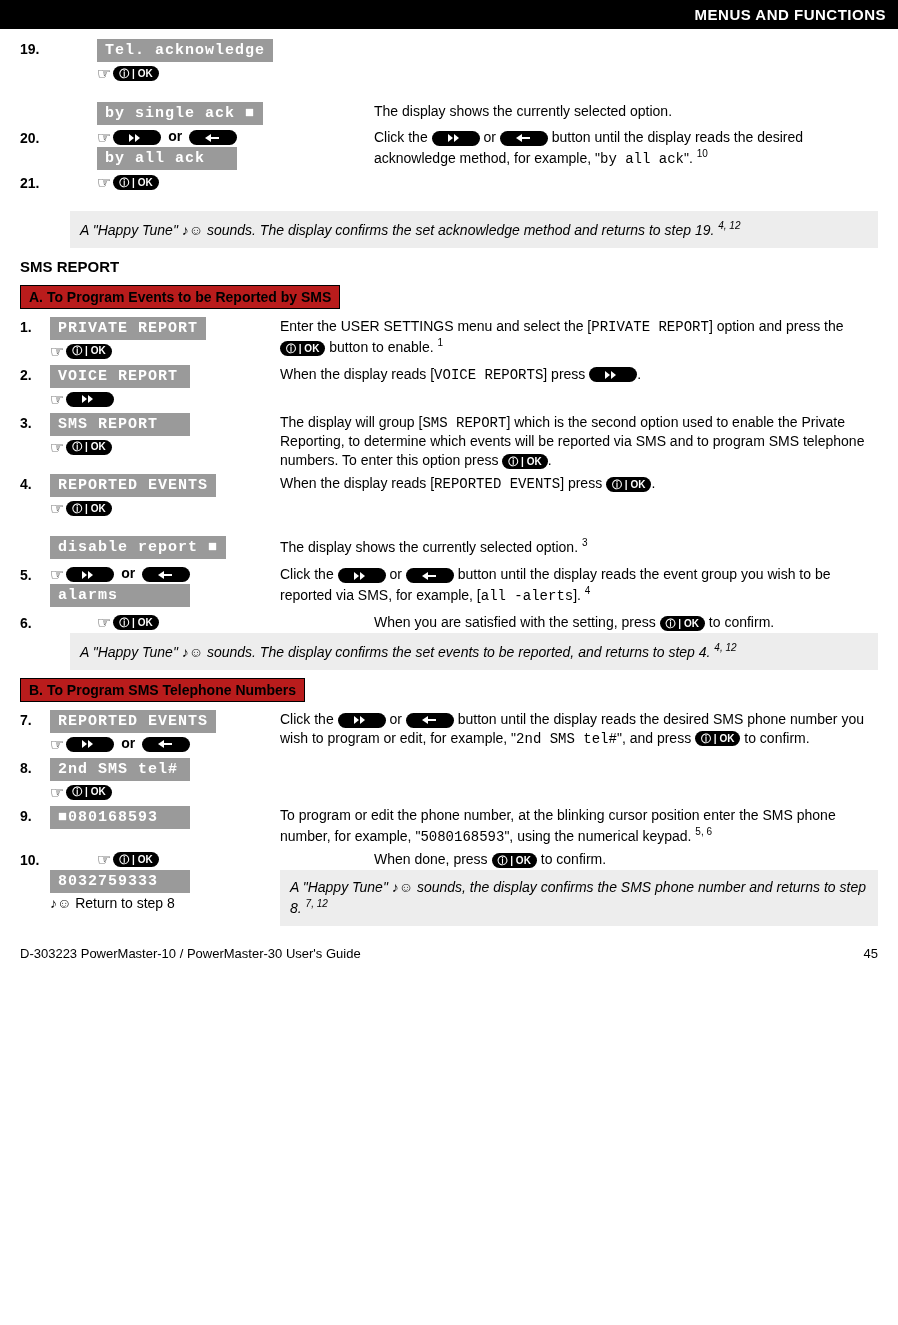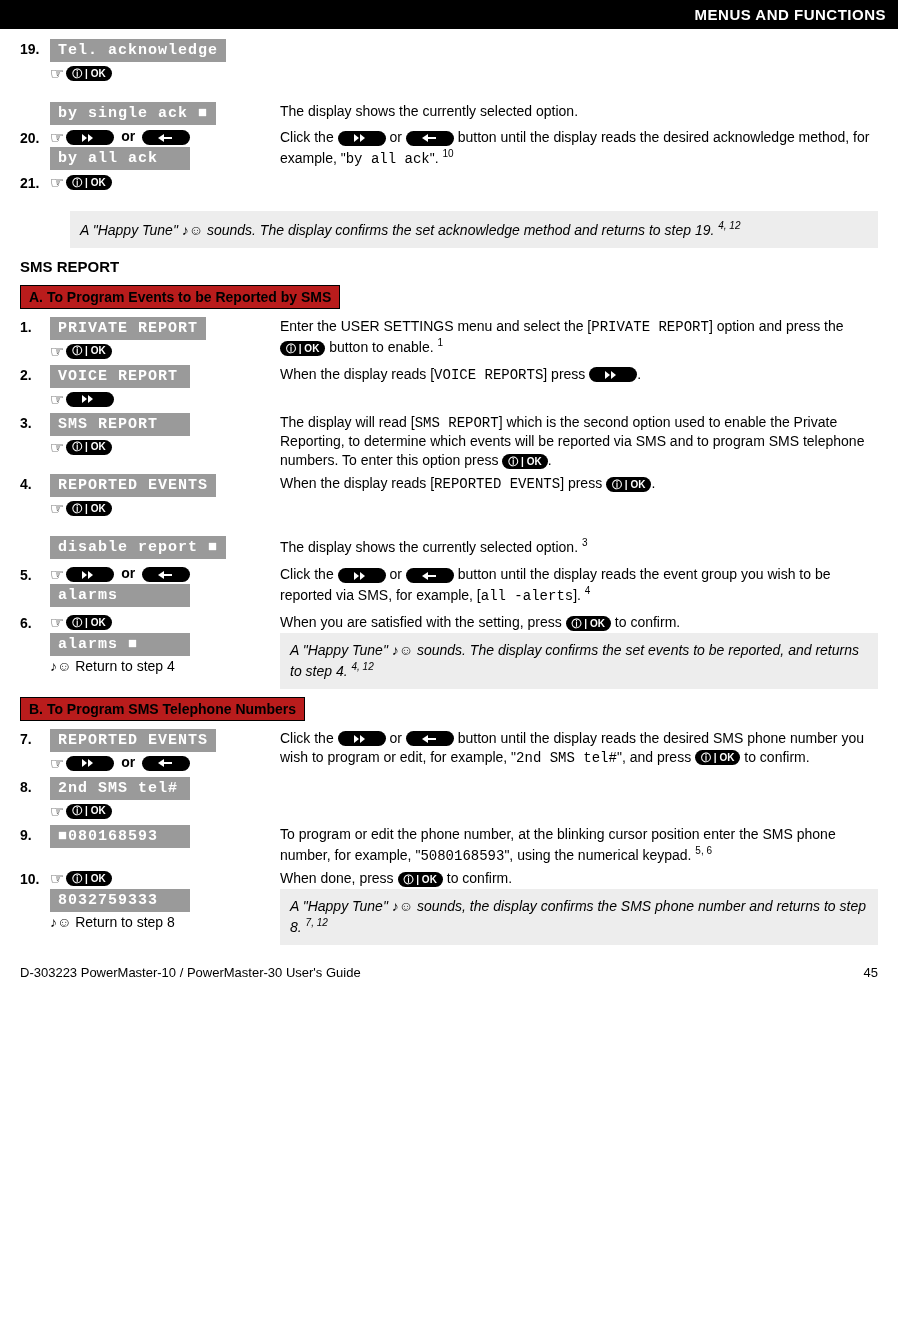--- a/index.html
+++ b/index.html
@@ -15,21 +15,21 @@
     background: #000;
     color: #fff;
     font-weight: bold;
     font-size: 15px;
     text-align: right;
     padding: 6px 12px;
     letter-spacing: 0.5px;
   }
   .content { padding: 10px 20px 10px 20px; }
   .row { display: flex; margin-bottom: 4px; align-items: flex-start; }
-  .row.tight { margin-bottom: 1px; }
+  .row.tight { margin-bottom: 1px; gap: 47px; }
   .num-col { width: 30px; font-weight: bold; flex-shrink: 0; padding-top: 2px;}
   .lcd-col { width: 210px; flex-shrink: 0; }
   .text-col { flex: 1; padding-left: 20px; line-height: 1.35; }
   .lcd {
     display: inline-block;
     background: #9a9a9a;
     color: #fff;
     font-family: "Courier New", monospace;
     font-size: 15px;
     padding: 3px 8px;
@@ -209,21 +209,21 @@
 </div>
 
 
 <div class="row">
   <div class="num-col">3.</div>
   <div class="lcd-col">
     <span class="lcd">SMS REPORT</span><br>
     <span class="point-hand">☞</span><span class="btn btn-ok">ⓘ | OK</span>
   </div>
   <div class="text-col">
-    <span>The display will read [</span><span class="mono">SMS REPORT</span><span>] which is the second option used to enable the Private Reporting, to determine which events will be reported via SMS and to program SMS telephone numbers. To enter this option press </span><span class="btn btn-ok">ⓘ | OK</span><span>.</span>
+    <span>The display will group [</span><span class="mono">SMS REPORT</span><span>] which is the second option used to enable the Private Reporting, to determine which events will be reported via SMS and to program SMS telephone numbers. To enter this option press </span><span class="btn btn-ok">ⓘ | OK</span><span>.</span>
   </div>
 </div>
 
 
 <div class="row">
   <div class="num-col">4.</div>
   <div class="lcd-col">
     <span class="lcd">REPORTED EVENTS</span><br>
     <span class="point-hand">☞</span><span class="btn btn-ok">ⓘ | OK</span>
   </div>
@@ -283,24 +283,20 @@
   <div class="num-col">6.</div>
   <div class="lcd-col">
     <span class="point-hand">☞</span><span class="btn btn-ok">ⓘ | OK</span>
   </div>
   <div class="text-col">
     <span>When you are satisfied with the setting, press </span><span class="btn btn-ok">ⓘ | OK</span><span> to confirm.</span>
   </div>
 </div>
 <div class="row">
   <div class="num-col"></div>
-  <div class="lcd-col">
-    <span class="lcd">alarms     ■</span><br>
-    <span class="return-note">♪☺ Return to step 4</span>
-  </div>
   <div class="text-col">
     <div class="note-box">
       <span>A "Happy Tune" ♪☺ sounds. The display confirms the set events to be reported, and returns to step 4</span><span>. </span><sup>4, 12</sup>
     </div>
   </div>
 </div>
 
 <div class="sub-header">B. To Program SMS Telephone Numbers</div>
 
 

